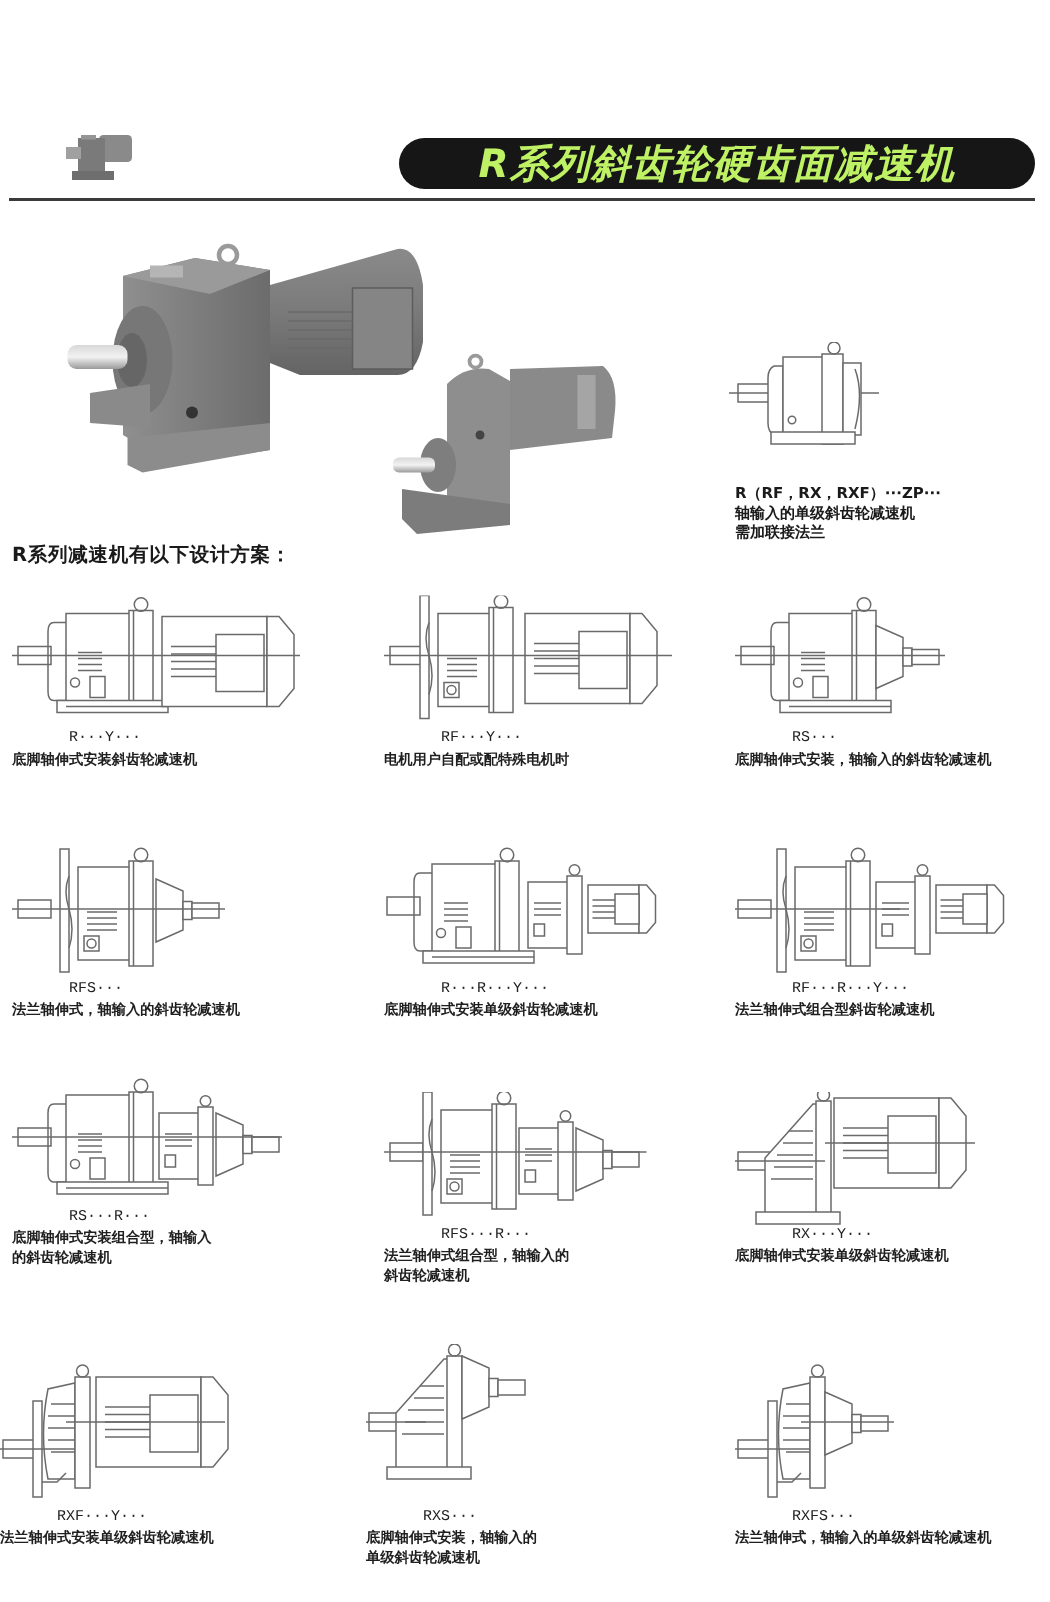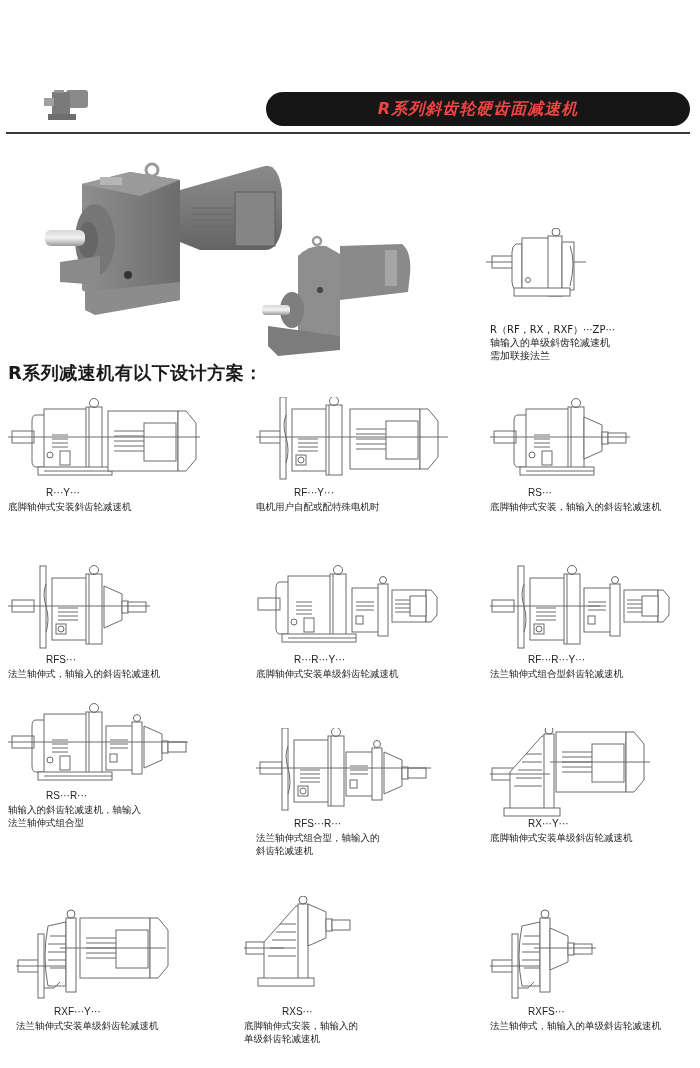--- a/index.html
+++ b/index.html
@@ -9,40 +9,40 @@
   .abs { position: absolute; }
 
   
   .thumb { left: 40px; top: 84px; width: 52px; height: 42px; }
   .title-pill {
     left: 266px; top: 92px; width: 424px; height: 34px;
     background: #161616; border-radius: 17px;
     display: flex; align-items: center; justify-content: center;
   }
   .title-pill span {
-    color: #ef4444; font-size: 16px; font-weight: bold; font-style: italic;
+    color: #bef264; font-size: 26px; font-weight: bold; font-style: italic;
     letter-spacing: 1px; font-family: "DejaVu Sans", sans-serif;
   }
   .rule { left: 6px; top: 132px; width: 684px; height: 2px; background: #3a3a3a; }
 
   
   .hero { left: 40px; top: 150px; width: 380px; height: 210px; }
 
   
   .zp-drawing { left: 486px; top: 228px; width: 116px; height: 76px; }
-  .zp-caption { left: 490px; top: 323px; width: 205px; font-size: 10px; font-weight: normal; line-height: 13px; }
+  .zp-caption { left: 490px; top: 323px; width: 205px; font-size: 10px; font-weight: bold; line-height: 13px; }
   .zp-caption div { white-space: nowrap; }
 
-  .section-title { left: 8px; top: 361px; font-size: 18px; font-weight: bold; letter-spacing: 0.5px; }
+  .section-title { left: 8px; top: 361px; font-size: 13px; font-weight: bold; letter-spacing: 0.5px; }
 
   
   .variant { position: absolute; width: 225px; }
   .variant svg { display: block; }
-  .v-code { font-size: 10px; font-family: Liberation Sans, sans-serif; color: #222; margin-top: 0; height: 13px; padding-left: 38px; }
-  .v-desc { font-size: 9.5px; font-weight: normal; line-height: 13px; color: #1f1f1f; }
+  .v-code { font-size: 10px; font-family: Liberation Mono, monospace; color: #222; margin-top: 0; height: 13px; padding-left: 38px; }
+  .v-desc { font-size: 9.5px; font-weight: bold; line-height: 13px; color: #1f1f1f; }
 
   svg .ln { fill: none; stroke: #6a6a6a; stroke-width: 1; }
   svg .fill { fill: #fff; stroke: #6a6a6a; stroke-width: 1; }
 </style>
 </head>
 <body>
 
 <svg width="0" height="0" style="position:absolute">
   <defs>
 
@@ -305,31 +305,31 @@
     <rect class="fill" x="2" y="36" width="22" height="12"></rect>
     <use href="#flange-housing" x="4" y="2"></use>
     <use href="#stage2" x="94" y="12"></use>
     <use href="#small-motor" x="134" y="20"></use>
     <line class="ln" x1="0" y1="42" x2="110" y2="42"></line>
   </svg>
   <div class="v-code">RF···R···Y···</div>
   <div class="v-desc">法兰轴伸式组合型斜齿轮减速机</div>
 </div>
 
-<div class="variant" style="left:8px; top:700px;">
+<div class="variant" style="left:8px; top:716px;">
   <svg width="200" height="90" viewBox="0 0 200 90">
     <rect class="fill" x="4" y="36" width="22" height="12"></rect>
     <use href="#foot-housing" x="0" y="2"></use>
     <use href="#stage2" x="98" y="14"></use>
     <use href="#input-cone" x="136" y="18"></use>
     <line class="ln" x1="0" y1="42" x2="180" y2="42"></line>
   </svg>
   <div class="v-code">RS···R···</div>
-  <div class="v-desc">轴输入的斜齿轮减速机，轴输入</div>
-  <div class="v-desc">法兰轴伸式组合型</div>
+  <div class="v-desc">底脚轴伸式安装组合型，轴输入</div>
+  <div class="v-desc">的斜齿轮减速机</div>
 </div>
 
 <div class="variant" style="left:256px; top:728px;">
   <svg width="200" height="90" viewBox="0 0 200 90">
     <rect class="fill" x="4" y="34" width="22" height="12"></rect>
     <use href="#flange-housing" x="2" y="0"></use>
     <use href="#stage2" x="90" y="12"></use>
     <use href="#input-cone" x="128" y="16"></use>
     <line class="ln" x1="0" y1="40" x2="175" y2="40"></line>
   </svg>
@@ -343,21 +343,21 @@
     <rect class="fill" x="2" y="40" width="22" height="12"></rect>
     <use href="#rx-housing" x="0" y="4"></use>
     <use href="#motor" x="66" y="-4"></use>
     <line class="ln" x1="0" y1="46" x2="60" y2="46"></line>
     <line class="ln" x1="60" y1="34" x2="160" y2="34"></line>
   </svg>
   <div class="v-code">RX···Y···</div>
   <div class="v-desc">底脚轴伸式安装单级斜齿轮减速机</div>
 </div>
 
-<div class="variant" style="left:16px; top:896px;">
+<div class="variant" style="left:0; top:896px;">
   <svg width="200" height="110" viewBox="0 0 200 110">
     <rect class="fill" x="2" y="64" width="22" height="12"></rect>
     <use href="#rxf-housing" x="0" y="0"></use>
     <use href="#motor" x="64" y="14"></use>
     <line class="ln" x1="0" y1="70" x2="50" y2="70"></line>
     <line class="ln" x1="44" y1="52" x2="150" y2="52"></line>
   </svg>
   <div class="v-code">RXF···Y···</div>
   <div class="v-desc">法兰轴伸式安装单级斜齿轮减速机</div>
 </div>

